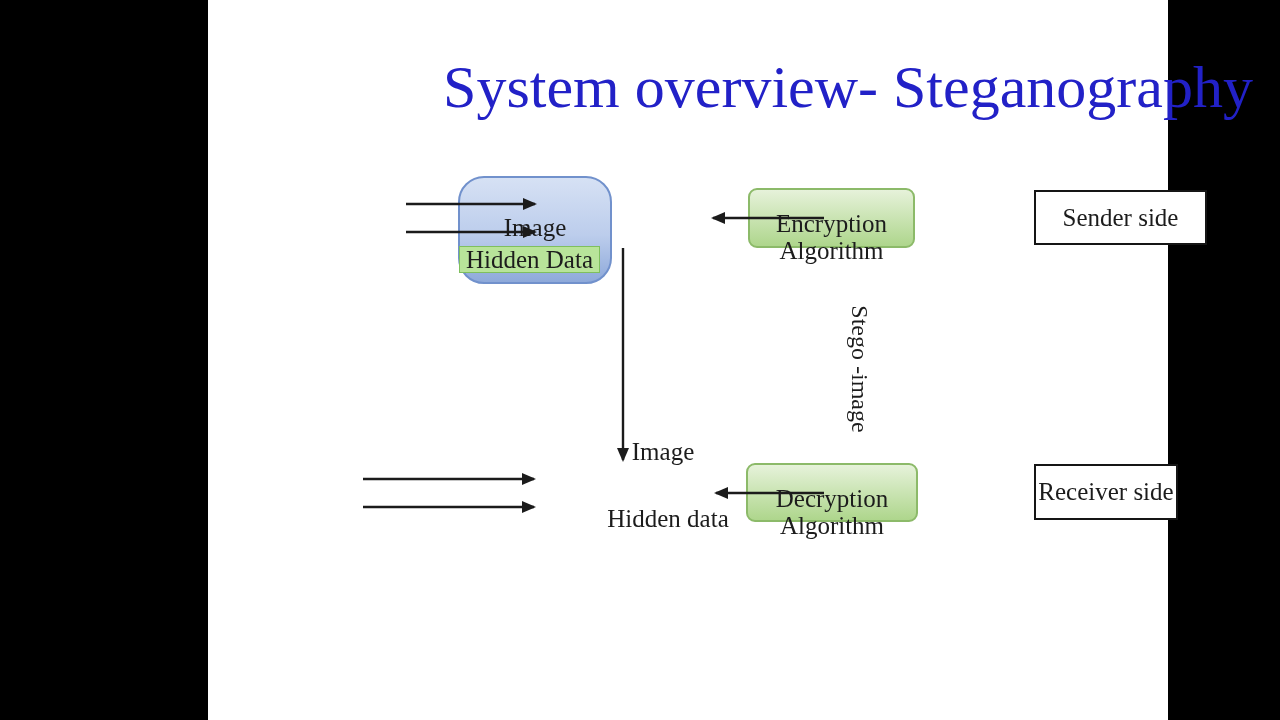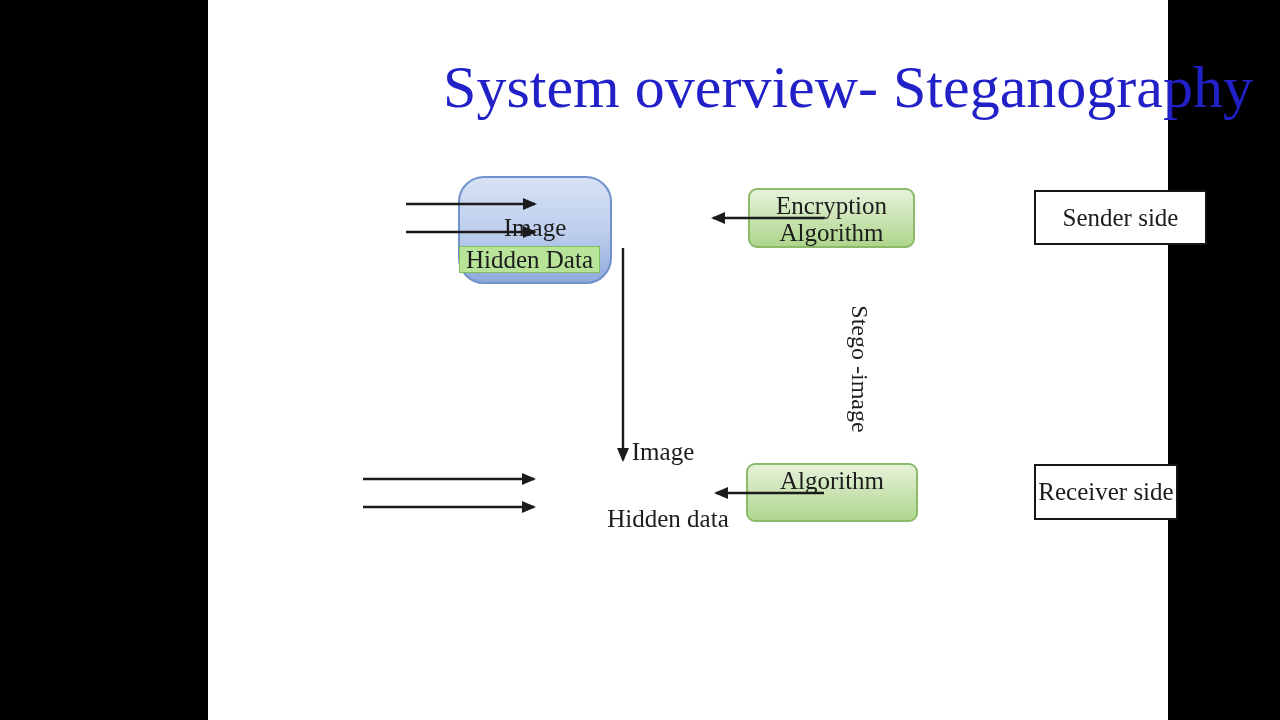--- a/index.html
+++ b/index.html
@@ -65,21 +65,21 @@
     position: absolute;
     box-sizing: border-box;
     border: 2px solid var(--color-green_box_border, #8cba69);
     border-radius: 9px;
     background: linear-gradient(180deg,
       var(--color-green_box_top, #e6f2da) 0%,
       var(--color-green_box_bottom, #aed68c) 100%);
     text-align: center;
     font-size: 25px;
     line-height: 27px;
-    padding-top: 2px;
+    padding-top: 20px;
   }
   .encryption-box { left: 540px; top: 188px; width: 167px; height: 60px; }
   .decryption-box { left: 538px; top: 463px; width: 172px; height: 59px; }
   
   .side-box {
     position: absolute;
     box-sizing: border-box;
     border: 2px solid var(--color-side_box_border, #151515);
     background: #fff;
     display: flex;
@@ -138,20 +138,21 @@
     <div class="side-box sender-box">
       <span>Sender side</span>
     </div>
 
     <div class="flow-label stego-label">Stego -image</div>
 
     <div class="flow-label image-flow-label">Image</div>
     <div class="flow-label hidden-data-flow-label">Hidden data</div>
 
     <div class="process-box decryption-box">
+      <div>Decryption</div>
       <div>Algorithm</div>
     </div>
 
     <div class="side-box receiver-box">
       <span>Receiver side</span>
     </div>
   </div>
 
   <svg class="arrows-svg" viewBox="0 0 1280 720" xmlns="http://www.w3.org/2000/svg">
     <defs>

